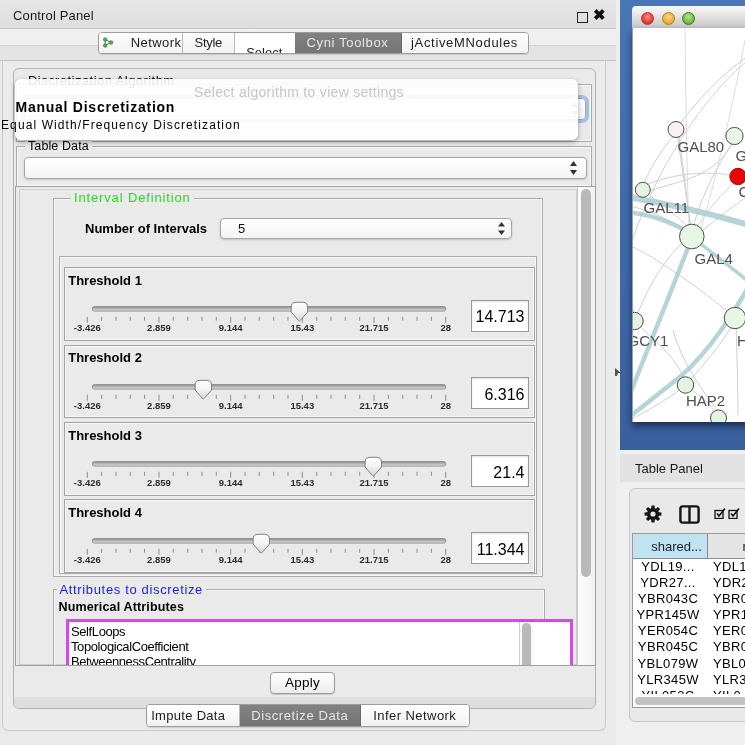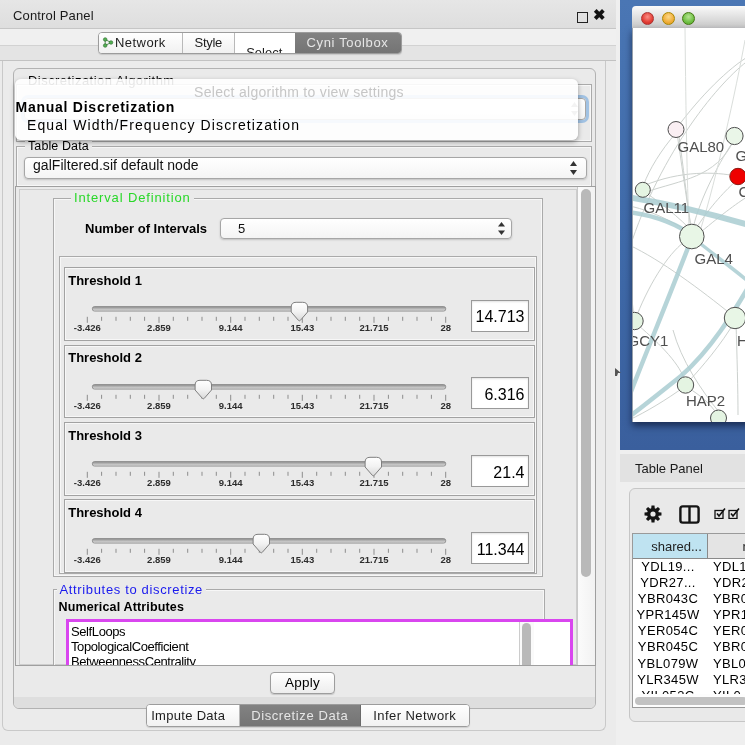--- a/index.html
+++ b/index.html
@@ -39,34 +39,35 @@
      background:linear-gradient(#e6e6e6,#dedede);border-bottom:1px solid #c6c6c6;"></div>
 <div class="abs" style="left:13px;top:9px;font-size:13px;line-height:13px;letter-spacing:0.15px;color:#1a1a1a;">Control Panel</div>
 <div class="abs" style="left:577px;top:12px;width:9px;height:9px;border:1.6px solid #222;"></div>
 <div class="abs" style="left:593px;top:6px;font-size:15px;font-weight:bold;color:#111;">✖</div>
 
 <div class="abs" style="left:0;top:29px;width:616px;height:16px;background:#f0f0f0;"></div>
 <div class="abs" style="left:0;top:44.7px;width:616px;height:16px;background:#e4e4e4;border-top:1px solid #d2d2d2;box-sizing:border-box;"></div>
 <div class="abs" style="left:0;top:60px;width:616px;height:1px;background:#c2c2c2;"></div>
 
 <div class="seg" style="left:98px;top:31.5px;height:20.5px;">
-  <div class="s" style="width:78.5px;justify-content:flex-start;padding-left:4px;box-sizing:content-box;">
+  <div class="s" style="width:78.5px;justify-content:space-between;padding-left:4px;box-sizing:content-box;">
     <svg width="12" height="13" viewBox="0 0 12 13" style="margin-right:1px;margin-left:-1px;">
       <line x1="3.2" y1="3.5" x2="9" y2="6.5" stroke="#467d46" stroke-width="0.9"></line>
       <line x1="3.2" y1="9.5" x2="9" y2="6.5" stroke="#467d46" stroke-width="0.9"></line>
       <line x1="3.2" y1="3.5" x2="3.2" y2="9.5" stroke="#467d46" stroke-width="0.9"></line>
       <circle cx="3.2" cy="3.5" r="1.8" fill="#55b155" stroke="#2d6a2d" stroke-width="0.6"></circle>
       <circle cx="3.2" cy="9.5" r="1.8" fill="#55b155" stroke="#2d6a2d" stroke-width="0.6"></circle>
       <circle cx="9" cy="6.5" r="1.8" fill="#55b155" stroke="#2d6a2d" stroke-width="0.6"></circle>
     </svg>
     <span style="letter-spacing:0.44px;">Network</span>
     </div>
   <div class="s" style="width:51.5px;letter-spacing:-0.3px;">Style</div>
   <div class="s" style="width:58.5px;margin-top:20px;">Select</div>
   <div class="s sel" style="width:106px;letter-spacing:0.64px;">Cyni Toolbox</div>
+  <div class="s" style="width:126px;letter-spacing:0.68px;">jActiveMNodules</div>
 </div>
 
 <div class="abs" style="left:2px;top:61px;width:602px;height:669px;background:#ebebeb;
      border-left:1px solid #c9c9c9;border-right:1px solid #c9c9c9;border-bottom:1px solid #c9c9c9;
      border-radius:0 0 6px 6px;"></div>
 
 <div class="abs" style="left:13px;top:68px;width:583px;height:641px;background:#eaeaea;
      border:1px solid #b2b2b2;border-radius:6px;box-sizing:border-box;"></div>
 <div class="abs" style="left:14px;top:697px;width:581px;height:11px;background:#dedede;
      border-radius:0 0 5px 5px;"></div>
@@ -77,21 +78,20 @@
      box-shadow:0 0 0 3px rgba(100,160,220,0.55);">
   <svg class="abs" style="right:6px;top:3px;" width="9" height="14" viewBox="0 0 9 14">
     <path d="M4.5 0 L8 5 L1 5 Z" fill="#888"></path>
       <path d="M4.5 14 L8 9 L1 9 Z" fill="#888"></path>
   </svg>
   </div>
 
 <div class="grp" style="left:16px;top:146px;width:574px;height:39px;"></div>
 <div class="grplbl" style="left:25px;top:140px;font-size:12.5px;letter-spacing:0.1px;color:#000;">Table Data</div>
 <div class="combo" style="left:24px;top:157px;width:561px;height:20px;">
-  <div class="ctext" style="font-size:14px;letter-spacing:0.05px;top:37%;">galFiltered.sif default node</div>
   <svg class="abs" style="right:8px;top:3px;" width="9" height="14" viewBox="0 0 9 14">
     <path d="M4.5 0 L8 5 L1 5 Z" fill="#333"></path>
       <path d="M4.5 14 L8 9 L1 9 Z" fill="#333"></path>
   </svg>
 </div>
 
 <div class="abs" style="left:15px;top:186px;width:581px;height:480px;border:1px solid #9f9f9f;
      box-sizing:border-box;background:#eaeaea;overflow:hidden;" id="scrollpane">
 
   <div class="abs" style="left:2.8px;top:1.5px;width:556px;height:474px;border:1px solid #cdcdcd;"></div>
@@ -352,21 +352,21 @@
 <div class="seg" style="left:146px;top:704px;height:20.6px;">
   <div class="s" style="width:92.5px;letter-spacing:0.3px;padding-right:9px;box-sizing:border-box;">Impute Data</div>
   <div class="s sel" style="width:120.5px;letter-spacing:0.6px;">Discretize Data</div>
   <div class="s" style="width:107.5px;letter-spacing:0.44px;">Infer Network</div>
 </div>
 
 <div class="abs" style="left:14.5px;top:79px;width:563px;height:60.5px;background:rgba(255,255,255,0.9);
      border-radius:6px;box-shadow:0 2px 5px rgba(0,0,0,0.35);"></div>
 <div class="abs" style="left:194px;top:85px;font-size:14px;line-height:14px;letter-spacing:0.3px;color:#c6c6c6;">Select algorithm to view settings</div>
 <div class="abs" style="left:15.5px;top:99.5px;font-size:14px;line-height:14px;letter-spacing:0.75px;font-weight:bold;color:#000;">Manual Discretization</div>
-<div class="abs" style="left:27px;top:118.3px;font-size:14px;line-height:14px;letter-spacing:1.1px;color:#000;">Equal Width/Frequency Discretization</div>
+<div class="abs" style="left:1px;top:118.3px;font-size:12px;line-height:14px;letter-spacing:1.1px;color:#000;">Equal Width/Frequency Discretization</div>
 
 <div class="abs" style="left:616px;top:0;width:129px;height:745px;background:#efefef;"></div>
 
 <div class="abs" style="left:620px;top:0;width:125px;height:450px;
      background:linear-gradient(180deg,#4a76b4 0%,#3f6aa9 55%,#3a5f9d 100%);"></div>
 
 <div class="abs" style="left:632px;top:6px;width:113px;height:22px;
      background:linear-gradient(#fafafa,#c7c7c7);border-radius:4px 0 0 0;
      border-bottom:1px solid #9a9a9a;"></div>
 <div class="abs" style="left:641px;top:12px;width:11px;height:11px;border-radius:50%;

